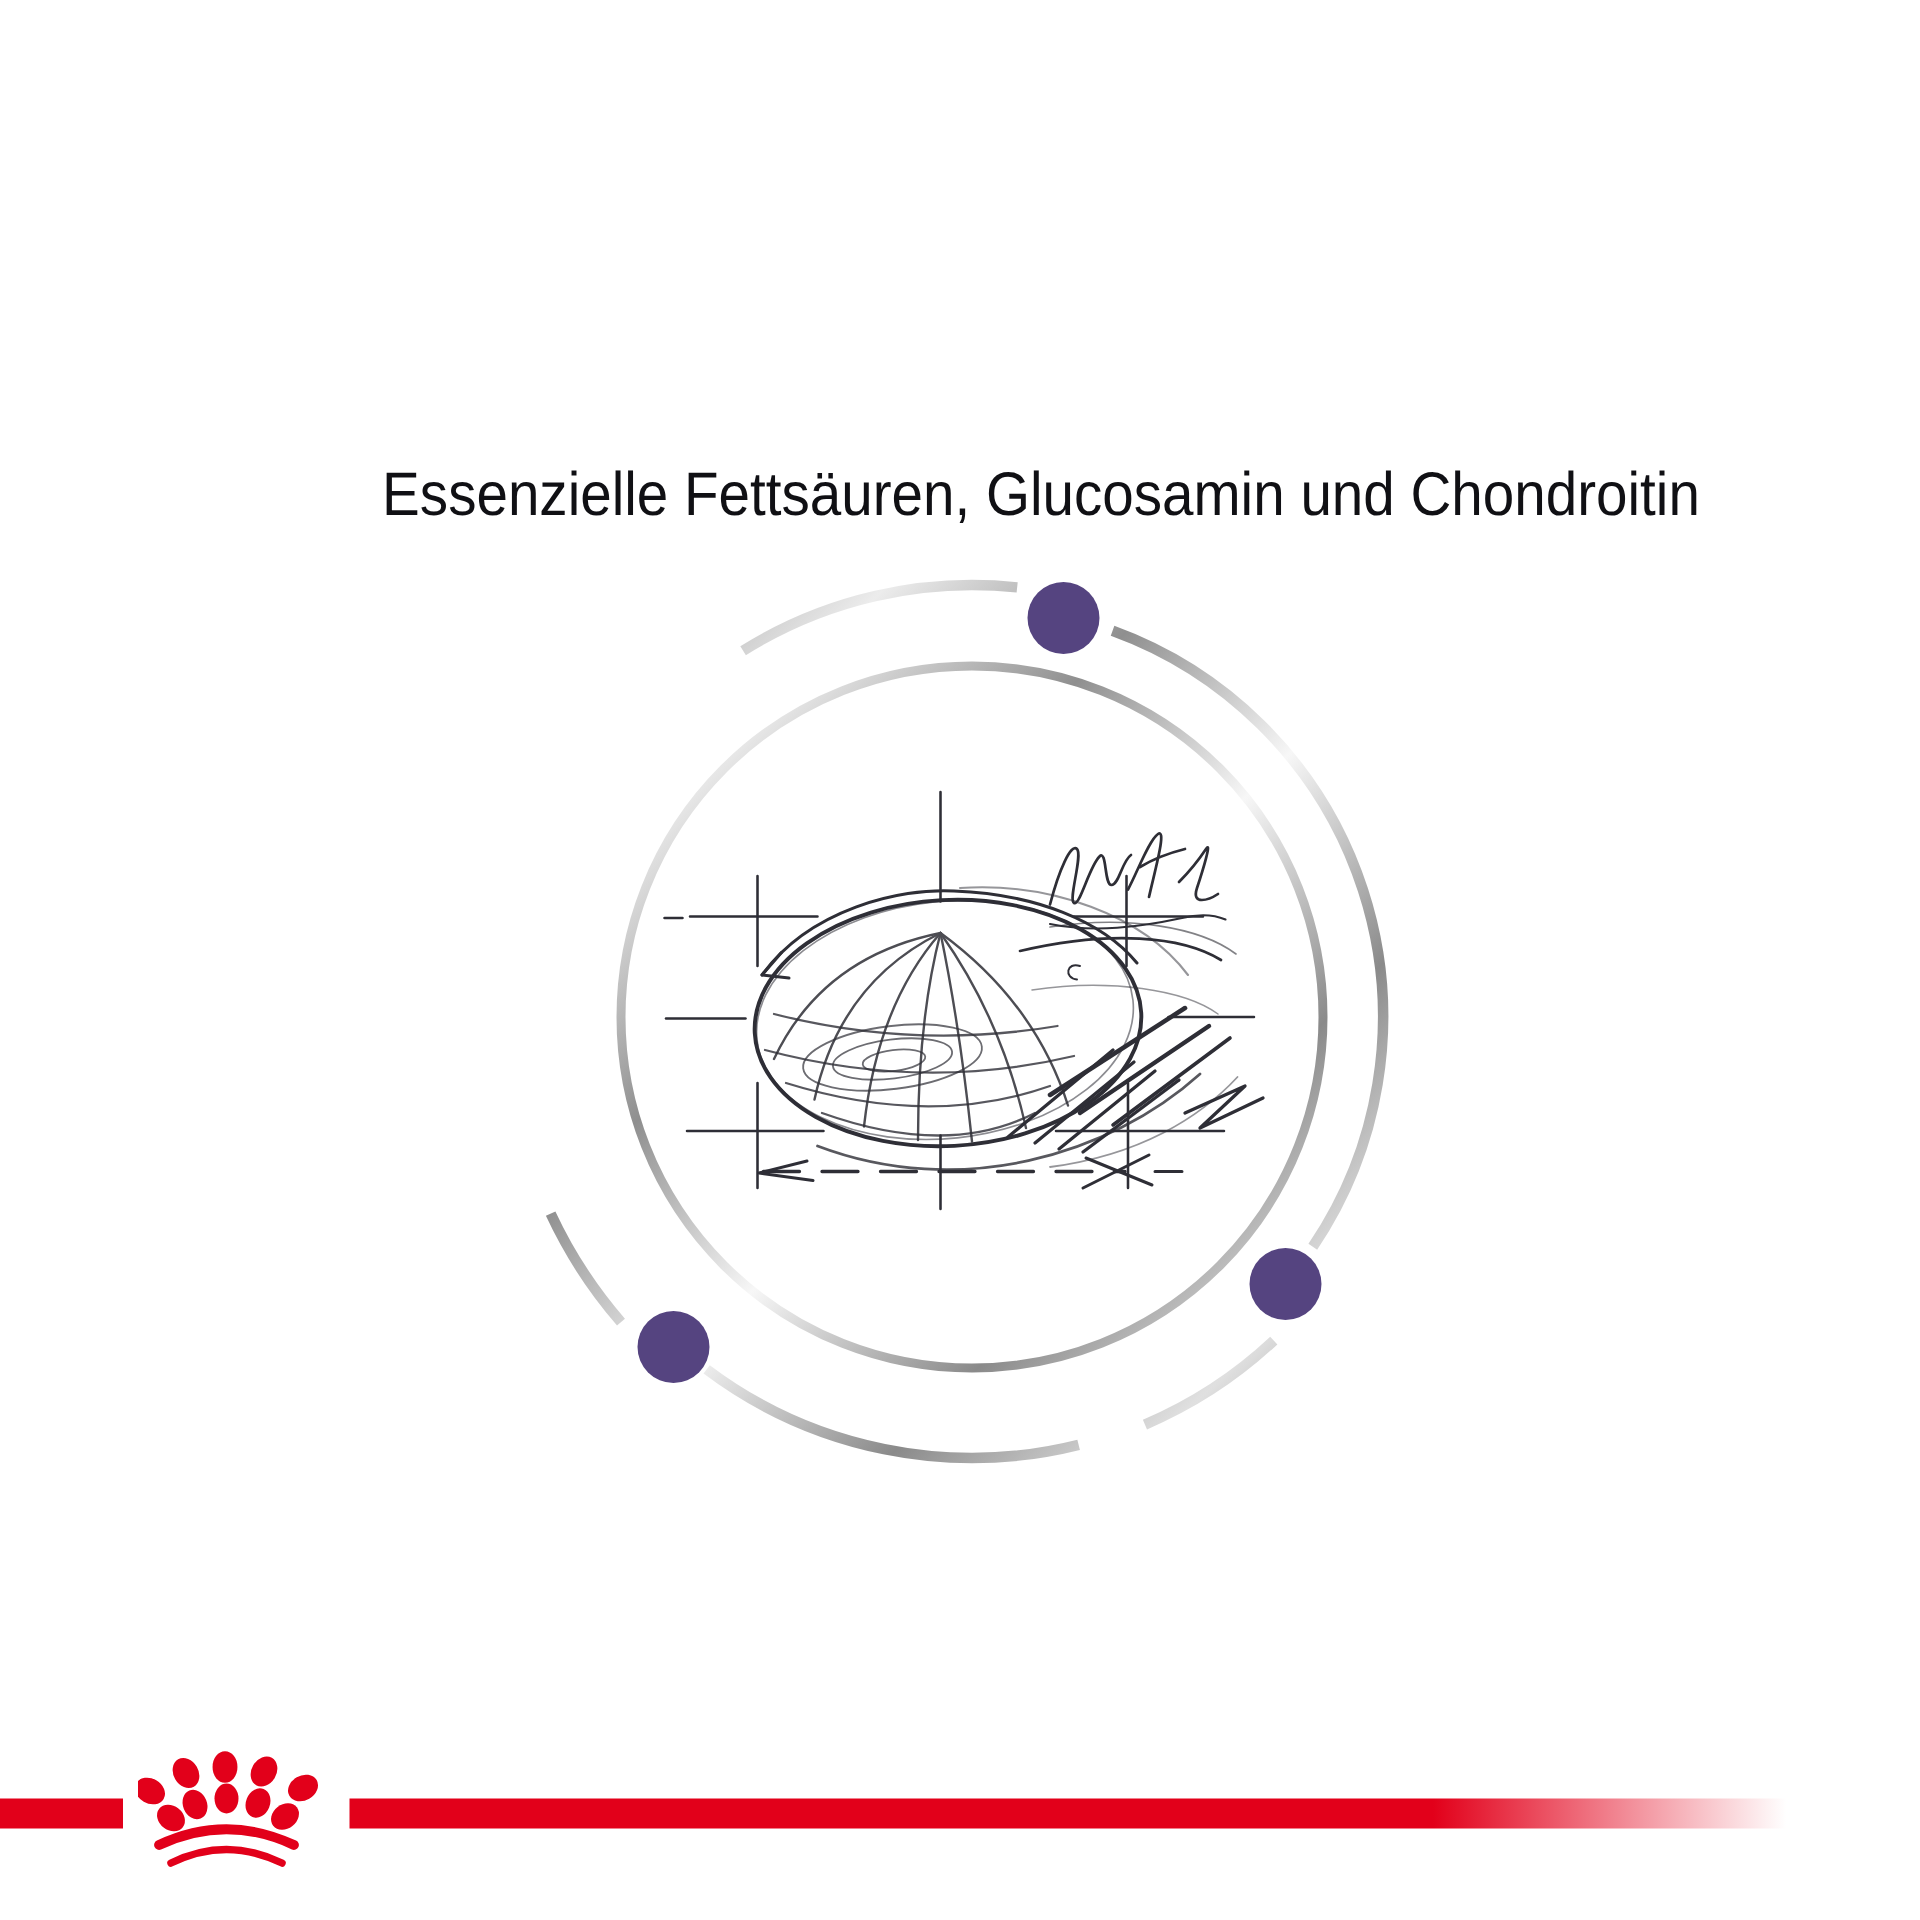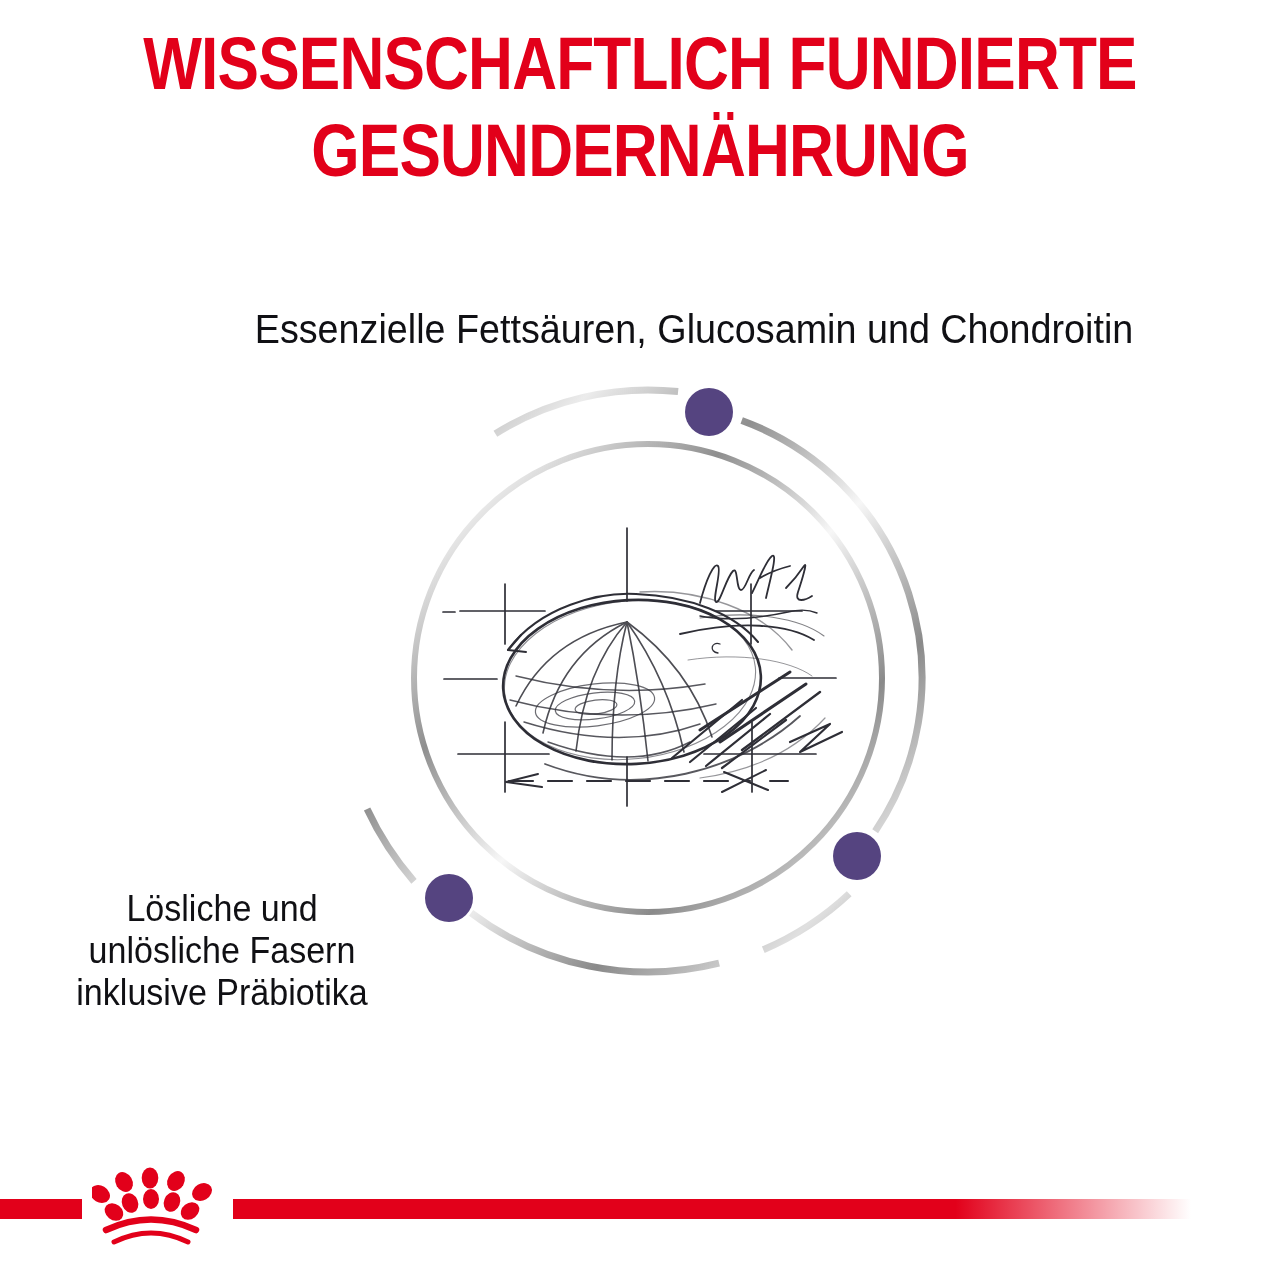--- a/index.html
+++ b/index.html
@@ -45,24 +45,20 @@
   }
   .crown-svg{position:absolute;left:92px;top:1160px;width:142px;height:96px;}
   .crown{fill:var(--accent);}
   .crown-arc{fill:none;stroke:var(--accent);stroke-linecap:round;}
 </style>
 </head>
 <body>
 
 <div class="canvas">
 
-  <div class="title">
-    <span class="squeeze">WISSENSCHAFTLICH FUNDIERTE</span>
-    <span class="squeeze">GESUNDERNÄHRUNG</span>
-  </div>
 
   <div class="subtitle">
     <span class="squeeze-soft">Essenzielle Fettsäuren, Glucosamin und Chondroitin</span>
   </div>
 
   <svg class="diagram-svg" viewBox="0 0 1280 1280">
     <defs>
       <linearGradient id="metal" gradientUnits="userSpaceOnUse" x1="380" y1="400" x2="940" y2="960">
         <stop offset="0" stop-color="#8d8d8d"></stop>
         <stop offset="0.18" stop-color="#ececec"></stop>
@@ -155,25 +151,20 @@
 
       <g stroke-width="1.8">
         <path class="sk" d="M 700 603 C 706 580 714 562 718 566 C 722 570 712 600 716 602 C 720 604 726 578 733 571 C 738 566 736 590 741 590 C 746 590 748 574 754 570"></path>
         <path class="sk" d="M 752 593 C 758 582 766 560 772 556 C 778 552 770 580 766 598 M 760 578 C 770 572 782 568 790 566"></path>
         <path class="sk" d="M 786 588 C 794 580 800 572 804 566 C 808 560 802 580 798 592 C 794 604 806 600 812 596"></path>
         <path class="sk" stroke-width="1.4" d="M 700 616 C 730 622 760 618 788 612 C 800 609 810 610 817 613"></path>
       </g>
     </g>
   </svg>
 
-  <div class="callout left">
-    <span class="squeeze-soft">Lösliche und</span>
-    <span class="squeeze-soft">unlösliche Fasern</span>
-    <span class="squeeze-soft">inklusive Präbiotika</span>
-  </div>
 
 
   <div class="band-left"></div>
   <div class="band-right"></div>
 
   <svg class="crown-svg" viewBox="0 0 142 96">
     <g class="crown">
       <ellipse cx="8" cy="34" rx="8.3" ry="10.5" transform="rotate(-60 8 34)"></ellipse>
       <ellipse cx="32" cy="22" rx="8.3" ry="10.5" transform="rotate(-30 32 22)"></ellipse>
       <ellipse cx="58" cy="18" rx="8.3" ry="10.5"></ellipse>

